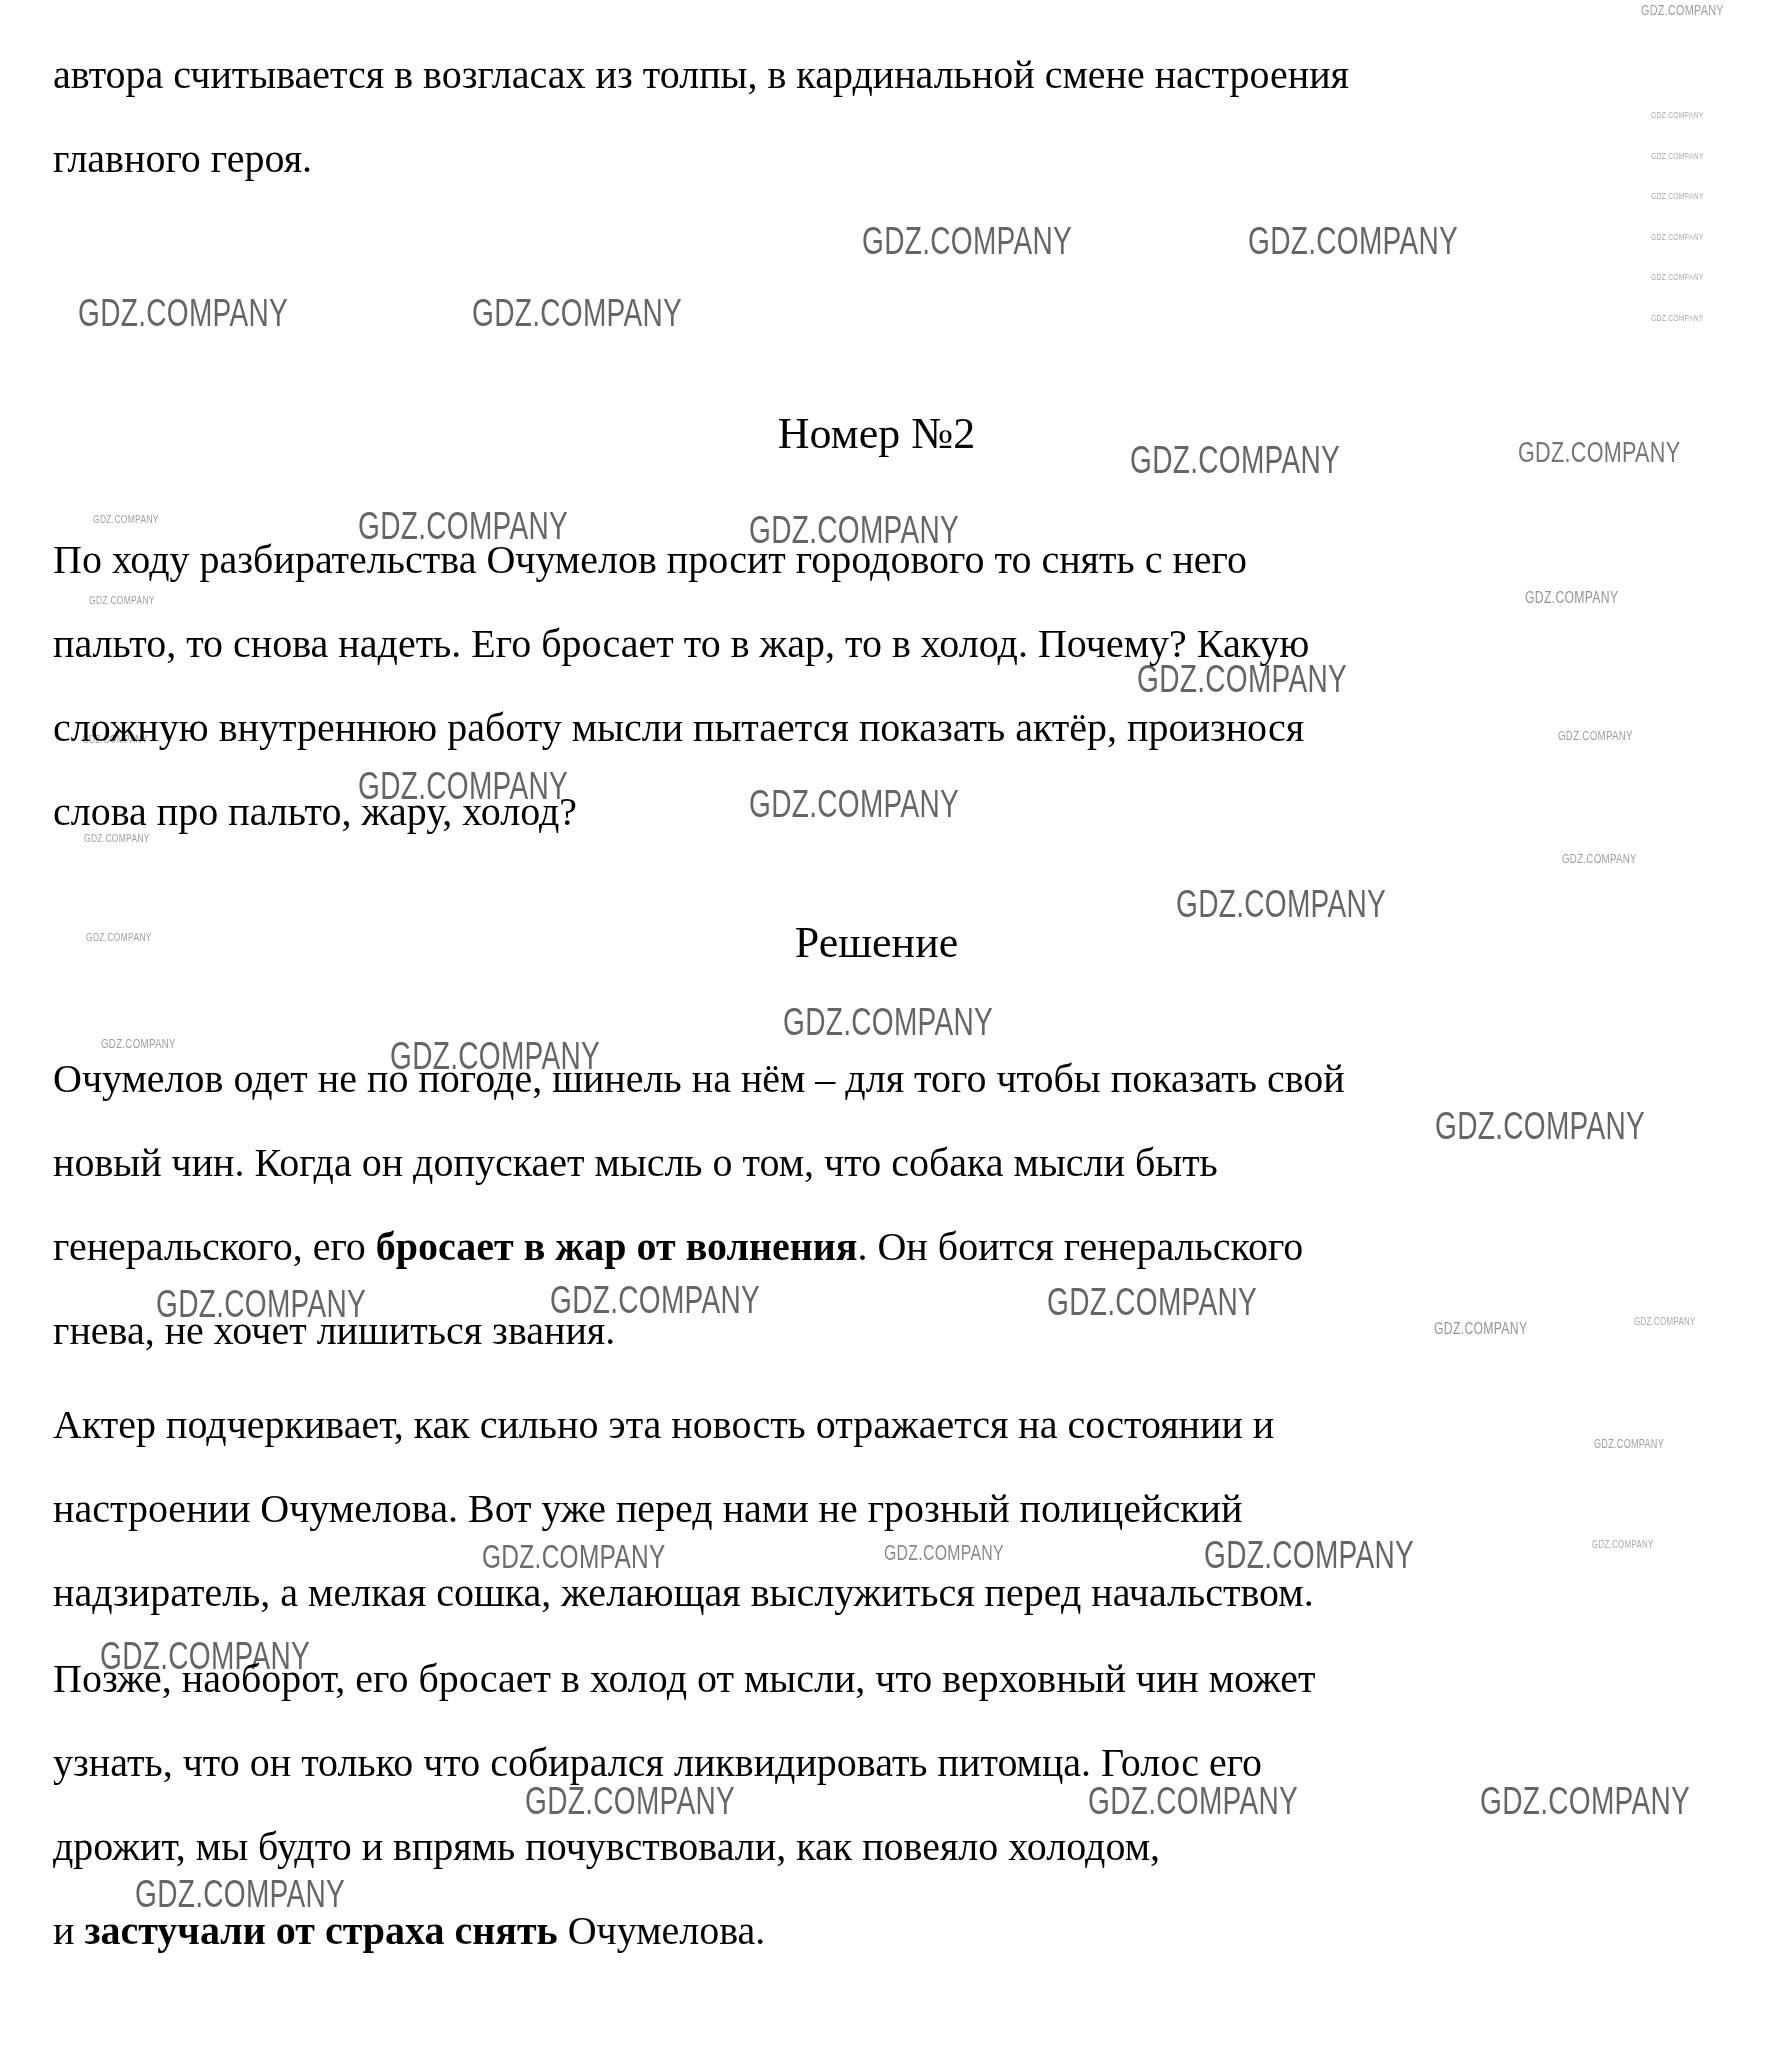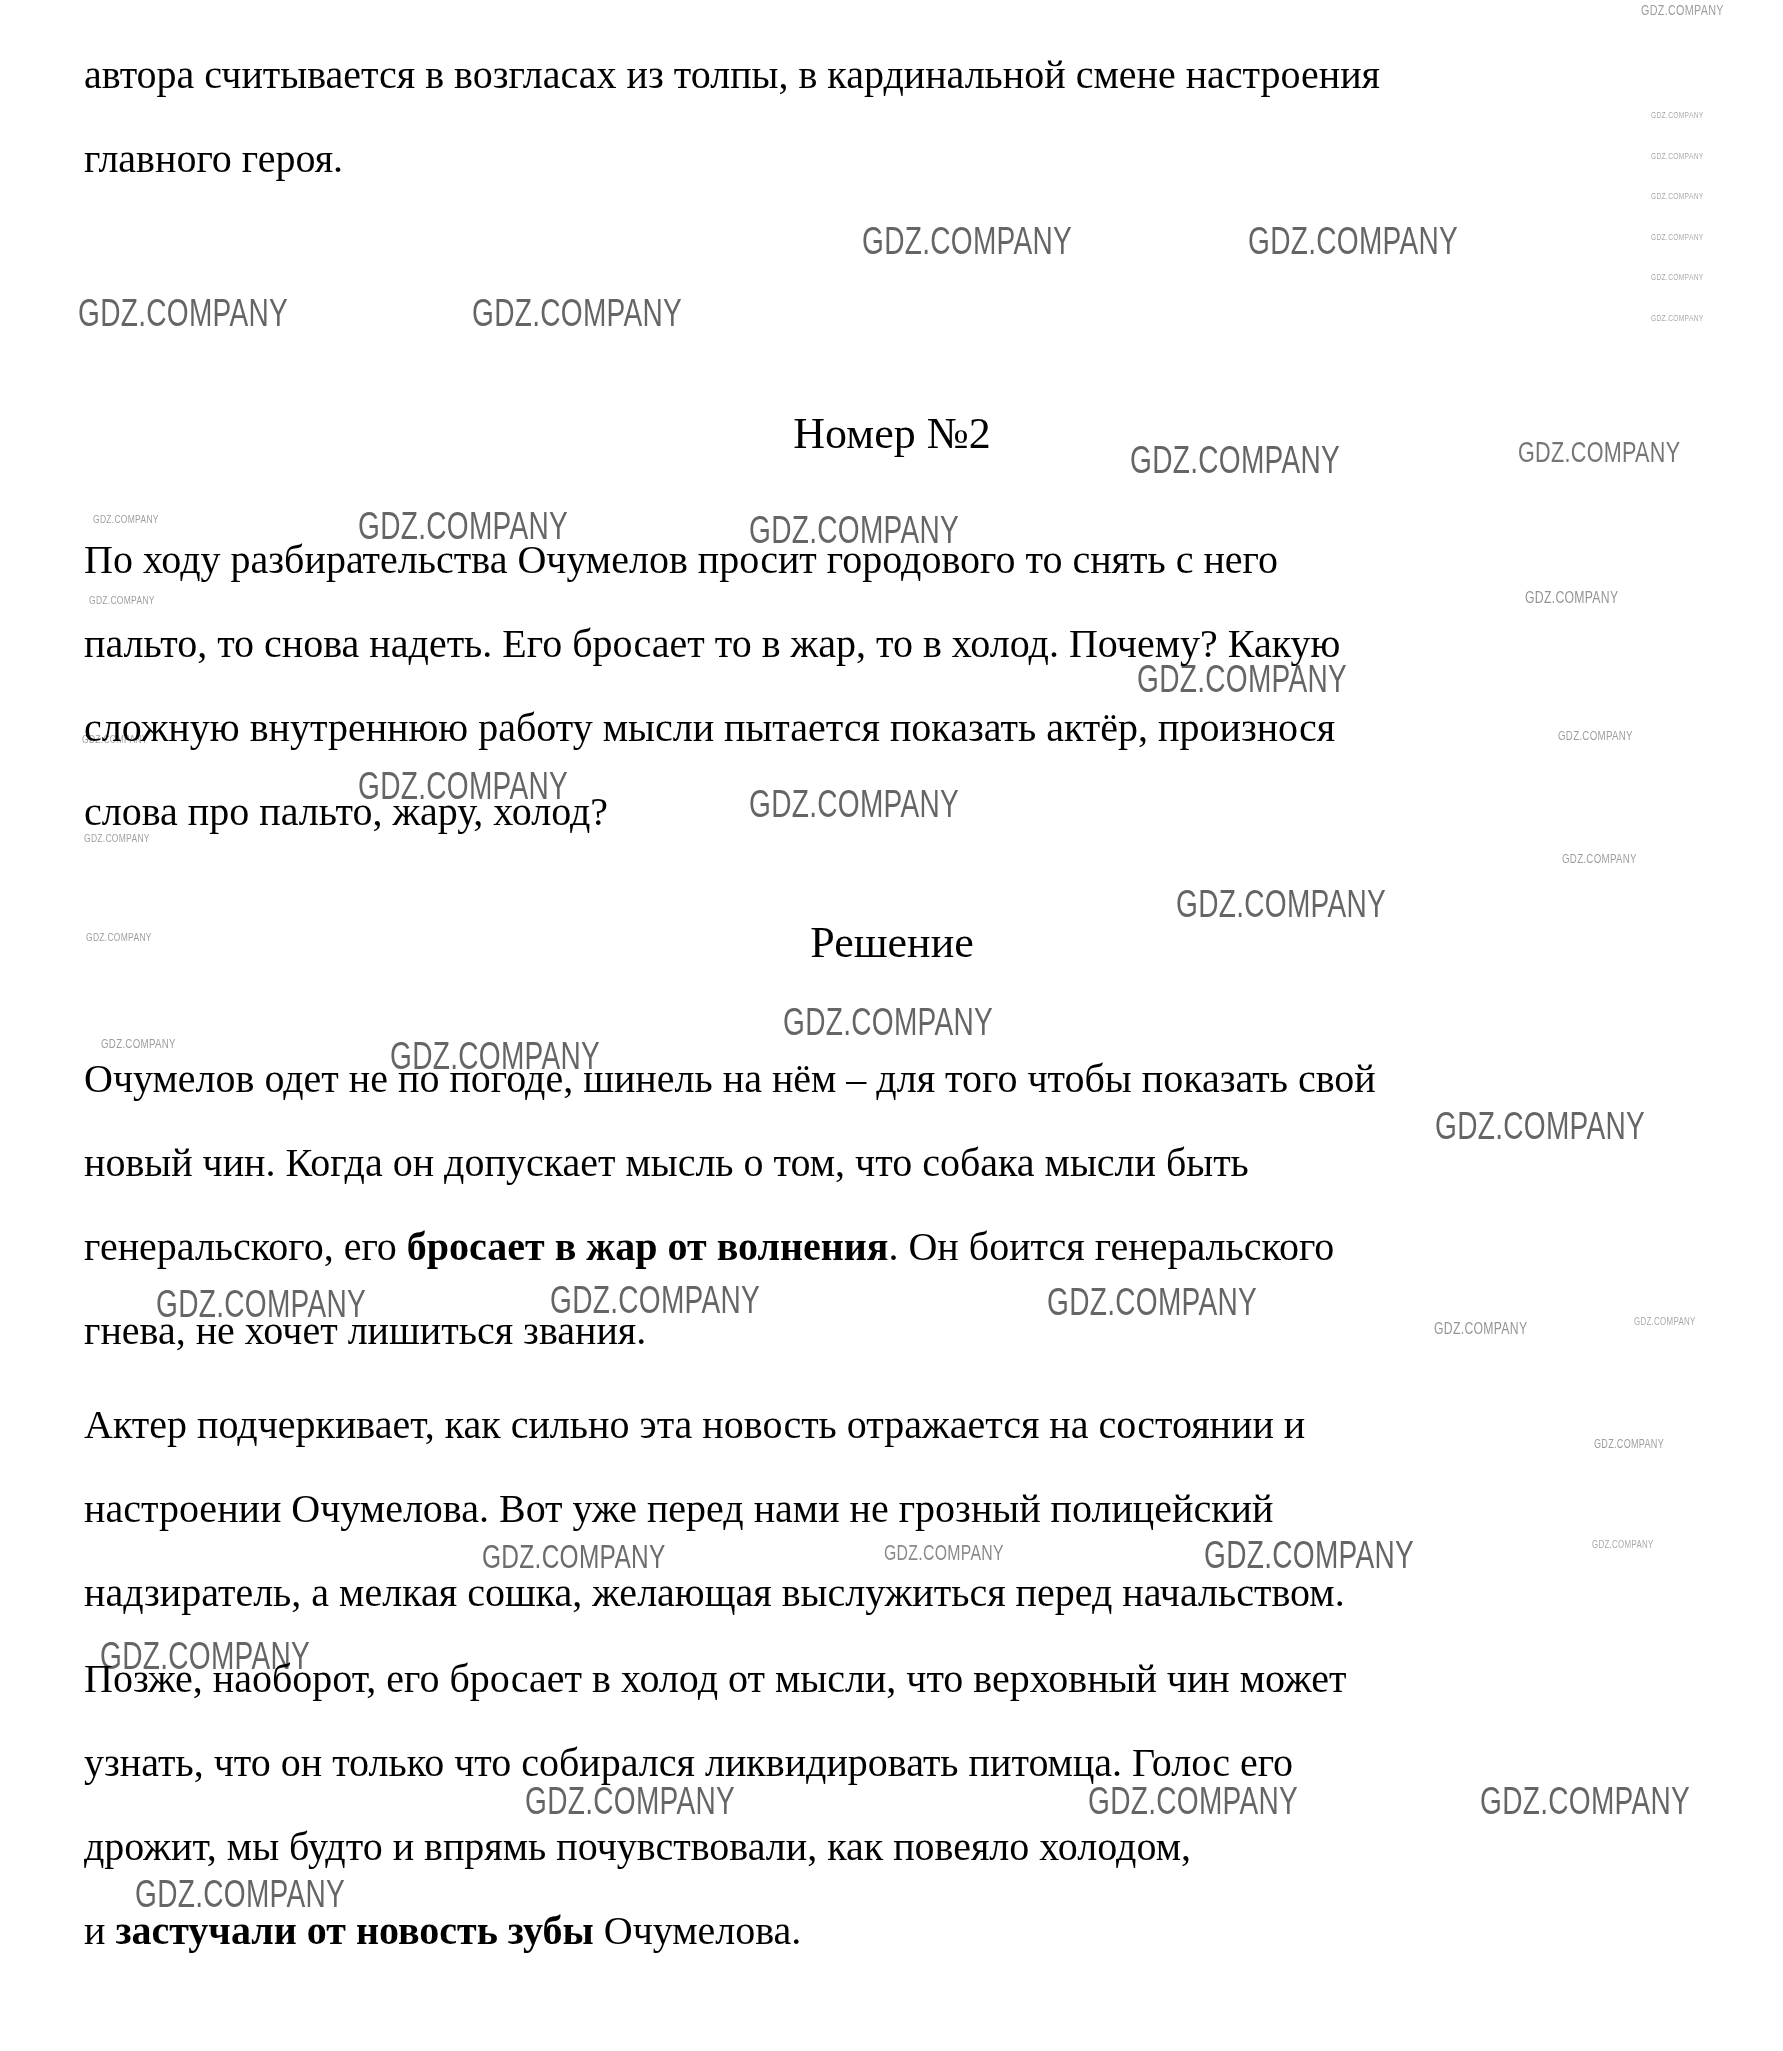--- a/index.html
+++ b/index.html
@@ -14,21 +14,21 @@
   }
   .page {
     position: relative;
     width: 1784px;
     height: 2052px;
     background: #ffffff;
   }
   .content {
     position: relative;
     z-index: 2;
-    padding: 33px 84px 0 84px;
+    padding: 33px 84px 0 53px;
     font-size: 40px;
   }
   .line {
     margin: 0;
     line-height: 84px;
     white-space: nowrap;
   }
   .heading {
     margin: 0;
     line-height: 84px;
@@ -138,18 +138,18 @@
       <p class="line"><span>генеральского, его </span><span class="bold-frag">бросает в жар от волнения</span><span>. Он боится генеральского</span></p>
       <p class="line">гнева, не хочет лишиться звания.</p>
 
       <p class="line mt-answer-p2">Актер подчеркивает, как сильно эта новость отражается на состоянии и</p>
       <p class="line">настроении Очумелова. Вот уже перед нами не грозный полицейский</p>
       <p class="line">надзиратель, а мелкая сошка, желающая выслужиться перед начальством.</p>
 
       <p class="line mt-answer-p3">Позже, наоборот, его бросает в холод от мысли, что верховный чин может</p>
       <p class="line">узнать, что он только что собирался ликвидировать питомца. Голос его</p>
       <p class="line">дрожит, мы будто и впрямь почувствовали, как повеяло холодом,</p>
-      <p class="line"><span>и </span><span class="bold-frag">застучали от новость зубы</span><span> Очумелова.</span></p>
+      <p class="line"><span>и </span><span class="bold-frag">застучали от страха снять</span><span> Очумелова.</span></p>
     </div>
 
   </main>
 </div>
 
 
 </body></html>

